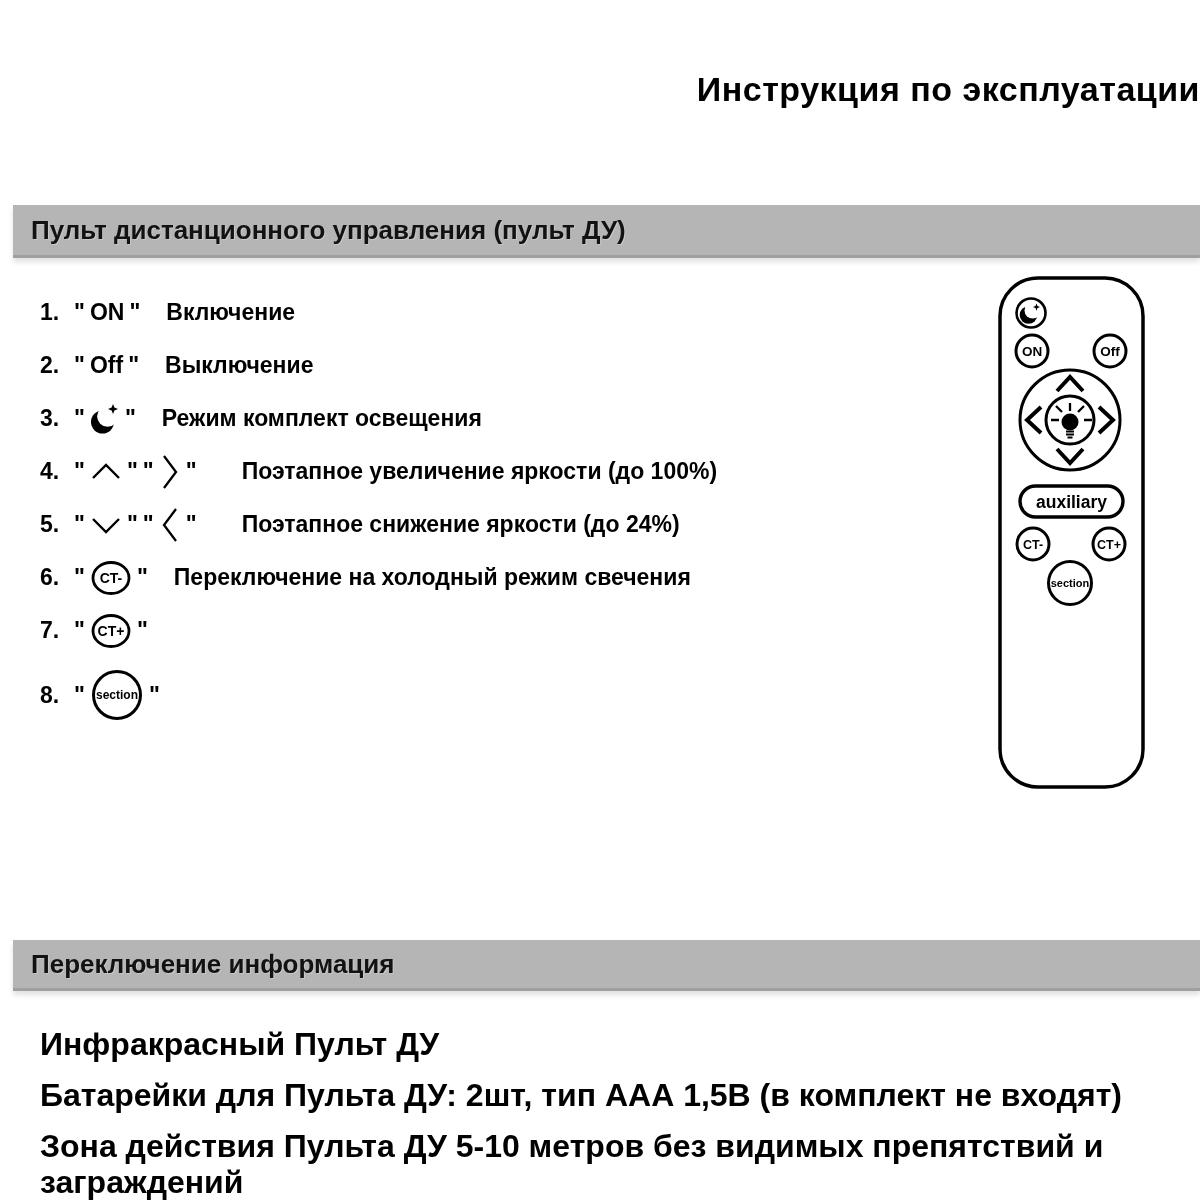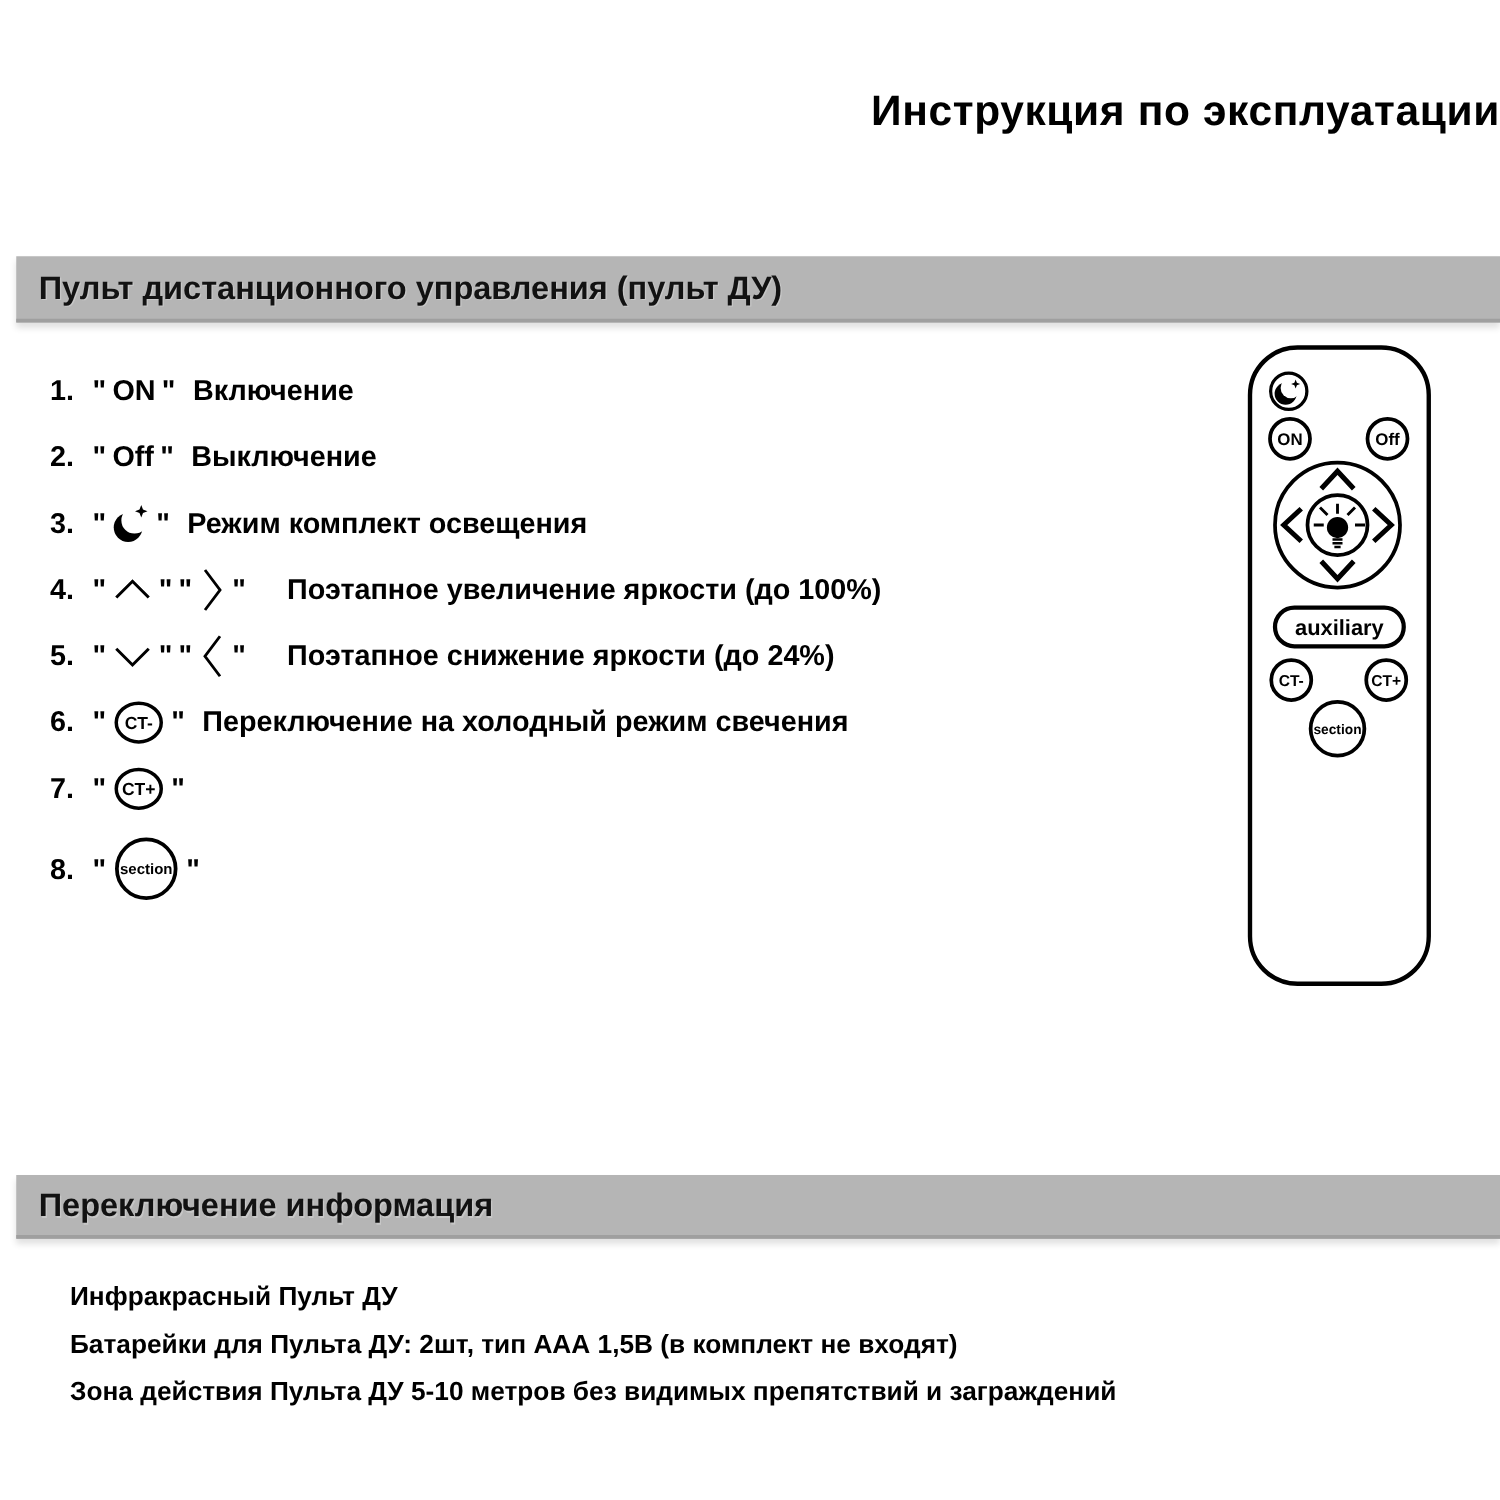--- a/index.html
+++ b/index.html
@@ -15,25 +15,25 @@
   #bar-remote{top:157px;margin-top:48px;}
   #bar-tech{top:940px;height:48px;}
   #remote-list{position:absolute;left:40px;top:286px;width:900px;}
   .row{display:flex;align-items:center;min-height:53px;font-size:23px;font-weight:bold;}
   .row.tall{min-height:76px;}
   .num{width:34px;flex:0 0 auto;}
   .tokens{display:flex;align-items:center;gap:5px;flex:0 0 auto;}
   .q{font-weight:bold;}
   .tok-text{font-weight:bold;}
   .sp{display:inline-block;width:14px;}
-  .desc{margin-left:14px;line-height:1.38;}
+  .desc{margin-left:26px;line-height:1.38;}
   .icon{display:inline-flex;align-items:center;justify-content:center;}
   #remote-wrap{position:absolute;left:990px;top:272px;width:165px;height:525px;}
   #tech-lines{position:absolute;left:40px;top:1026px;width:1140px;}
-  #tech-lines p{margin:0 0 14px 16px;font-size:21px;font-weight:bold;line-height:1.15;}
+  #tech-lines p{margin:0 0 14px 0;font-size:32px;font-weight:bold;line-height:1.15;}
   svg text{font-family:"Liberation Sans","DejaVu Sans",sans-serif;font-weight:bold;}
 </style>
 </head>
 <body>
 
 <div id="page">
 
   <div class="title">Инструкция по эксплуатации</div>
 
   <div class="bar" id="bar-remote">

